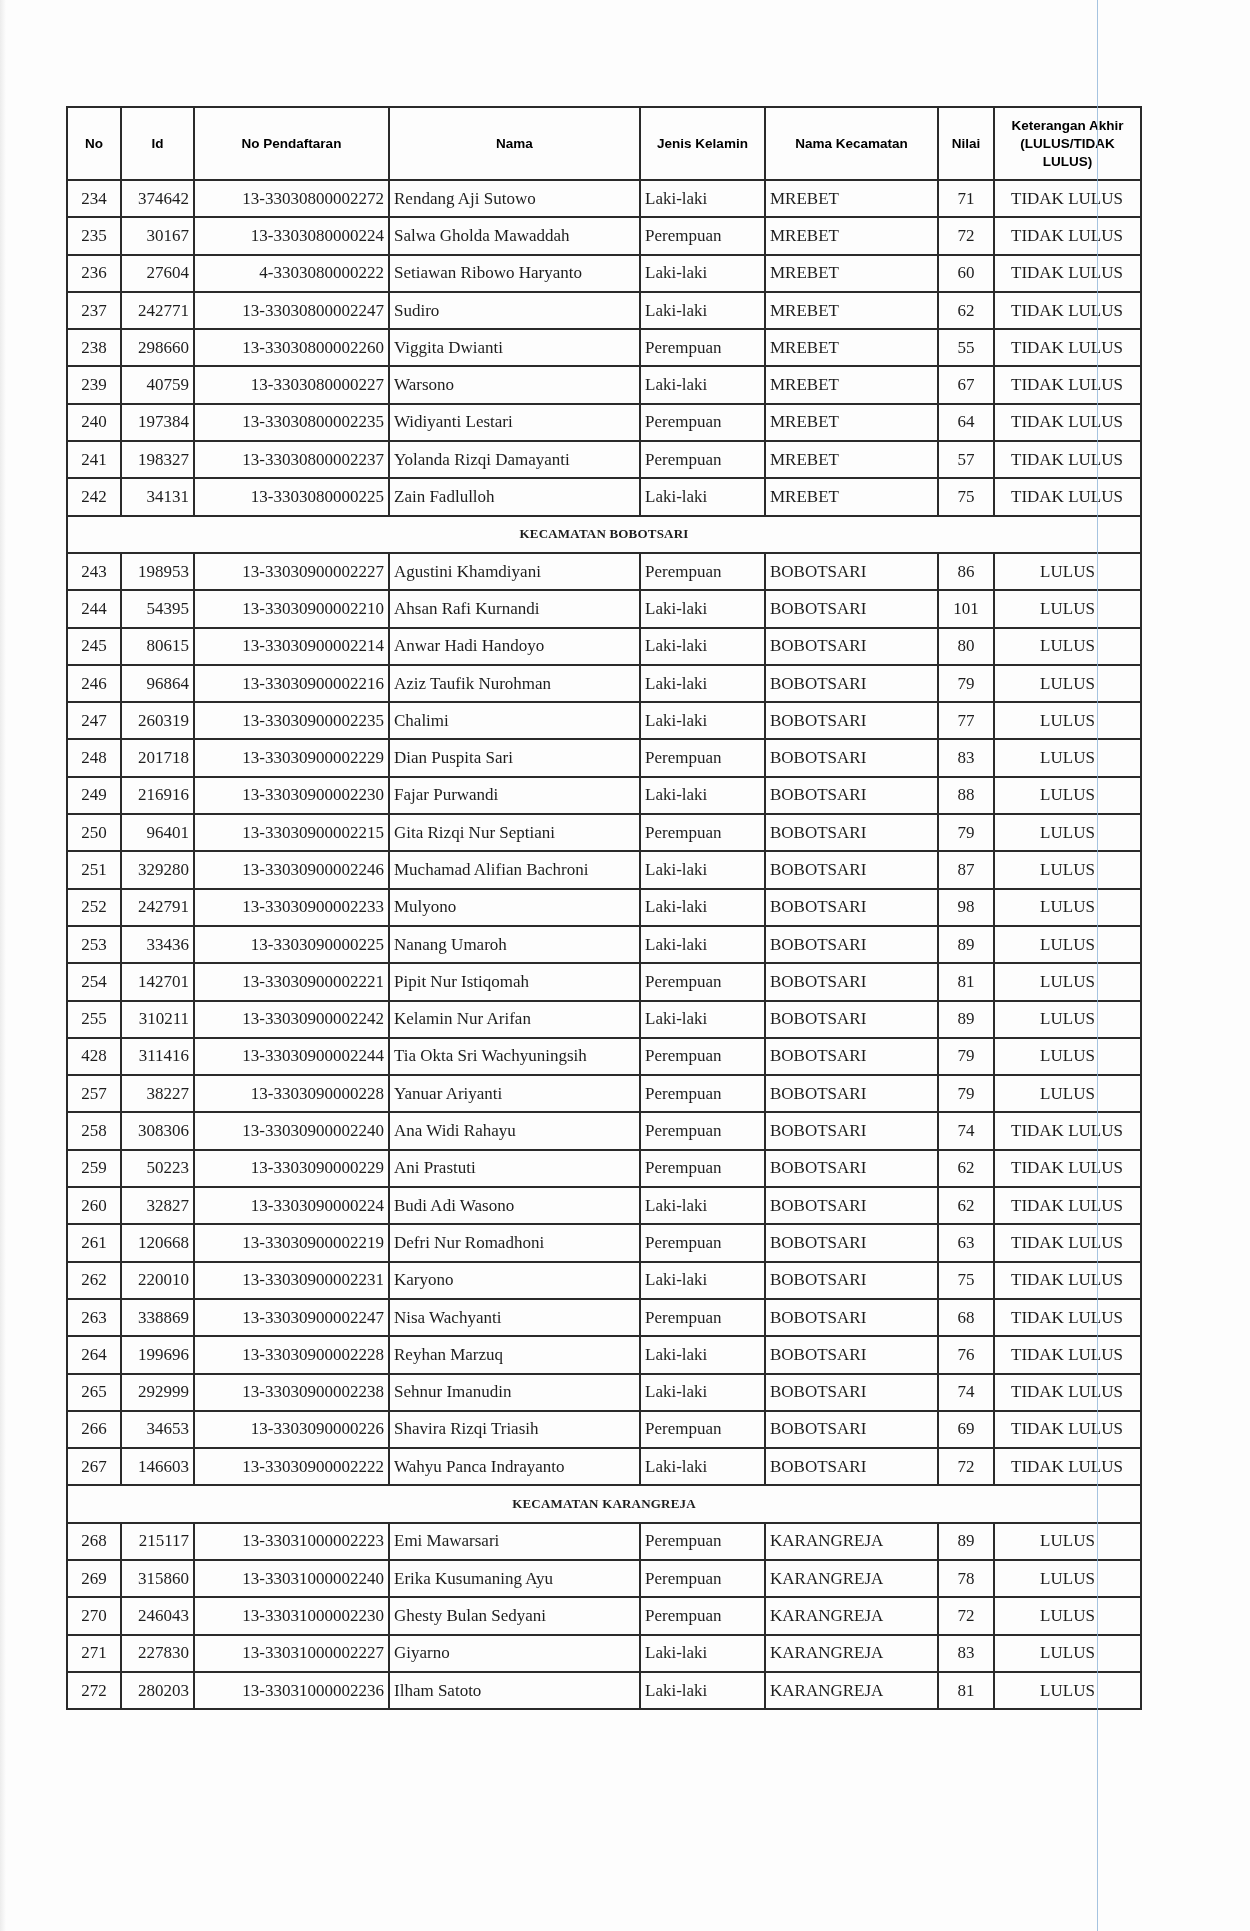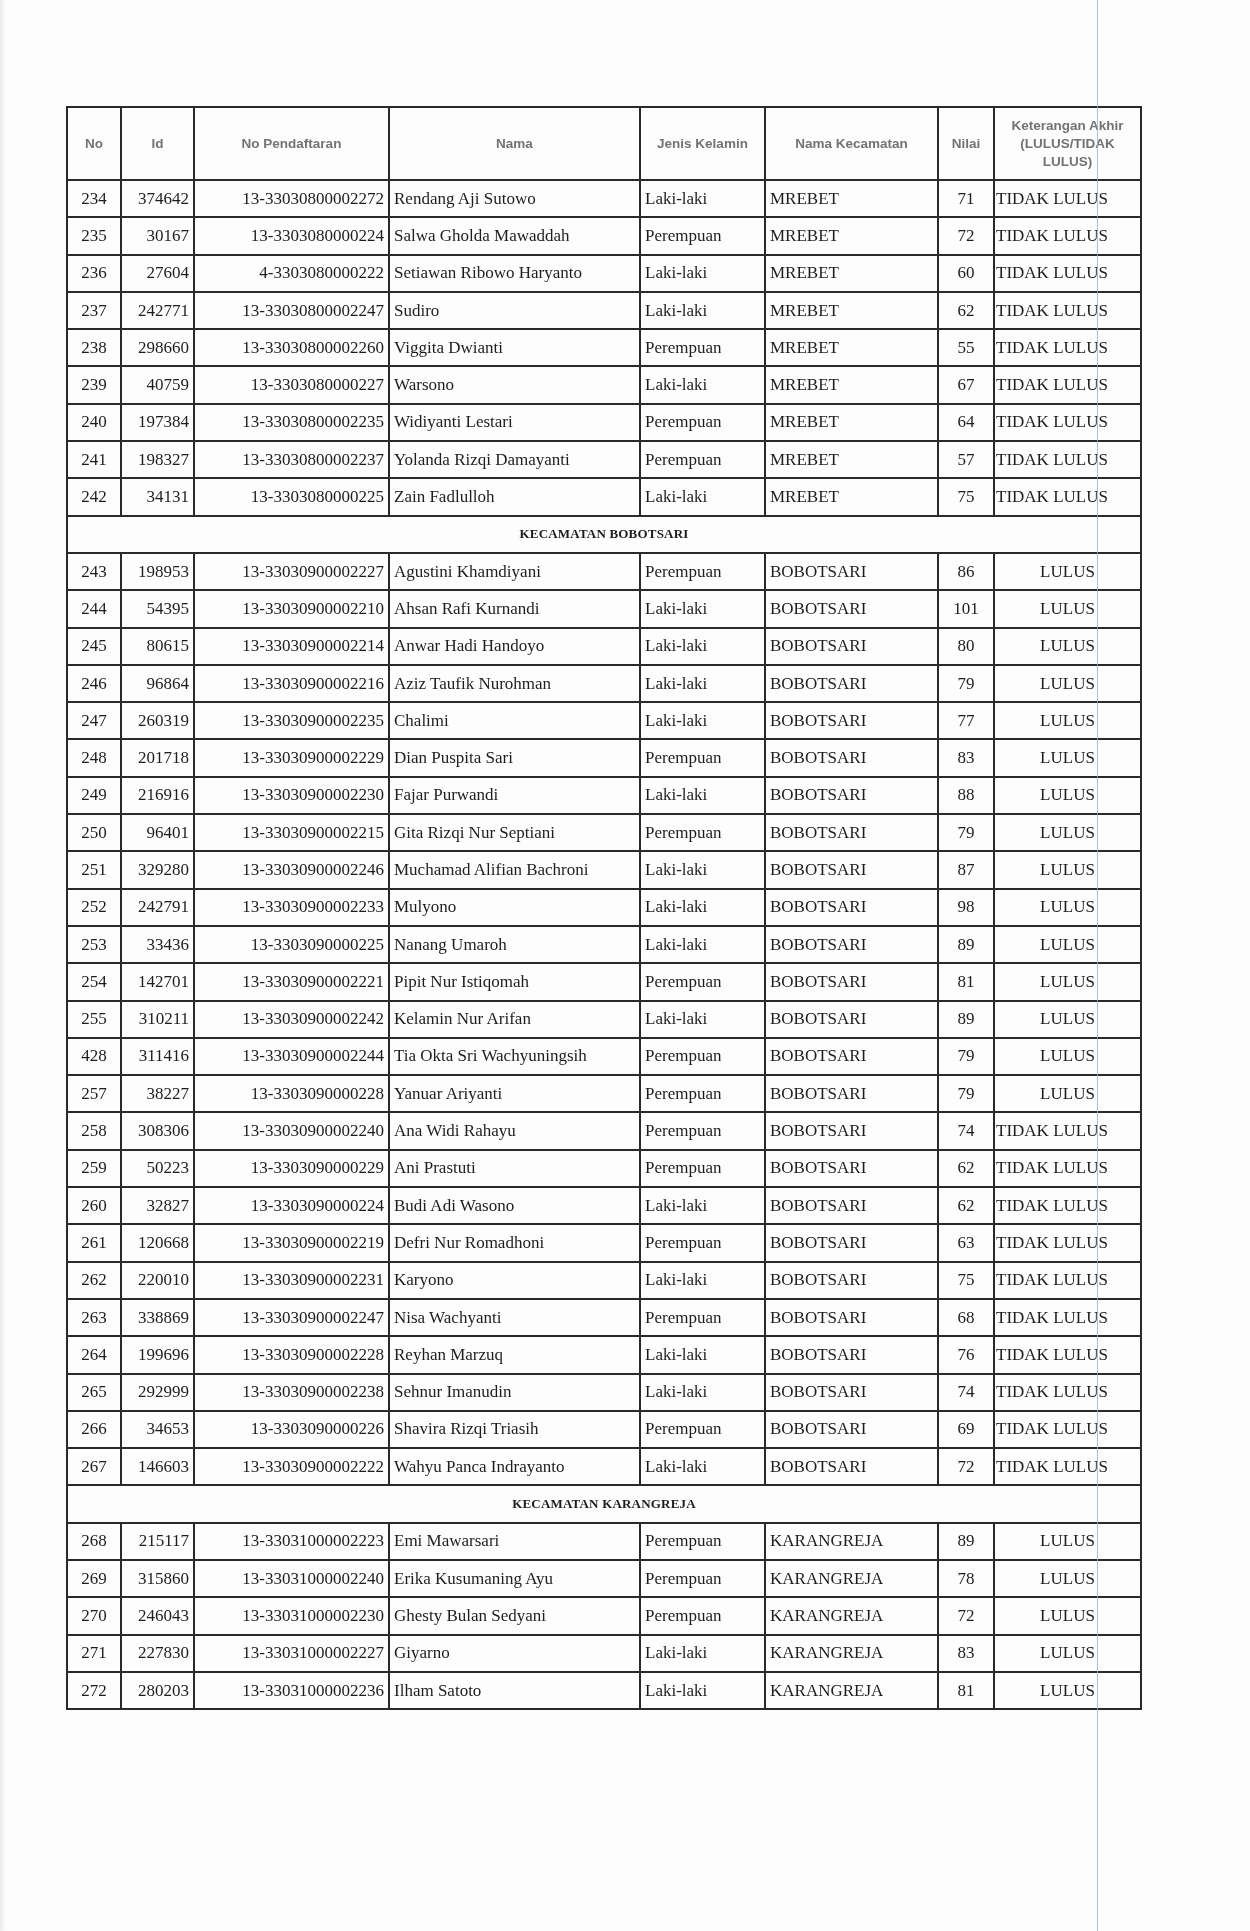--- a/index.html
+++ b/index.html
@@ -7,30 +7,30 @@
   .page { position: absolute; left: 0; top: 0; width: 1250px; height: 1931px; background: #fdfdfd; }
   table.results {
     position: absolute; left: 66px; top: 106px; width: 1074px;
     border-collapse: collapse; table-layout: fixed;
     font-family: "Liberation Serif", "DejaVu Serif", serif;
     font-size: 17px; color: #1d1d1d;
   }
   table.results th, table.results td { border: 2px solid #2a2a2a; padding: 0 4px; overflow: hidden; white-space: nowrap; }
   table.results th {
     font-family: "Liberation Sans", "DejaVu Sans", sans-serif; font-weight: bold; font-size: 13.5px;
-    text-align: center; height: 71px; line-height: 18px; white-space: normal; color: #737373;
+    text-align: center; height: 71px; line-height: 18px; white-space: normal; color: #000000;
   }
   table.results td { height: 35.3px; }
   td.c-no { text-align: center; }
   td.c-id { text-align: right; padding-right: 2px; }
   td.c-reg { text-align: right; padding-left: 3px; }
   td.c-name, td.c-gender, td.c-kec { text-align: left; padding-left: 3px; }
   td.c-score { text-align: center; }
   td.c-status { text-align: center; }
-  td.c-status.fail { text-align: left; padding-left: 1px; }
+  td.c-status.fail { text-align: left; padding-left: 16px; }
   tr.section td {
     text-align: center; font-weight: bold; font-size: 13px; letter-spacing: 0.2px;
     border-left: 2px solid #2a2a2a; border-right: 2px solid #2a2a2a;
   }
   .blue-line { position: absolute; left: 1097px; top: 0; width: 1px; height: 1931px; background: #8fb4d8; opacity: 0.8; }
   .left-shade { position: absolute; left: 0; top: 0; width: 6px; height: 1931px; background: linear-gradient(to right, #ececec, #fdfdfd); }
 </style>
 </head>
 <body>
 

